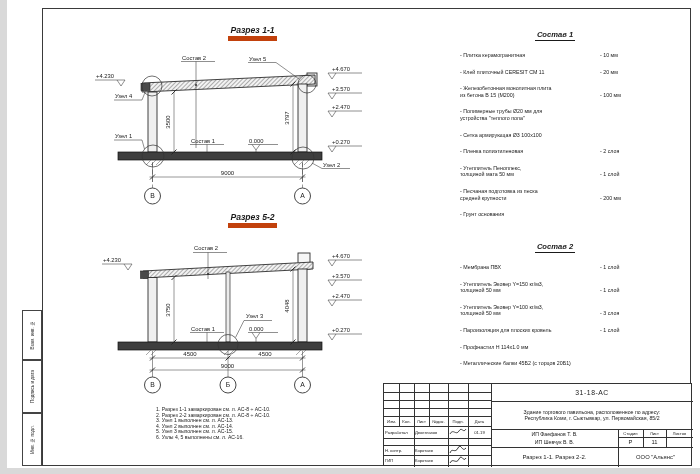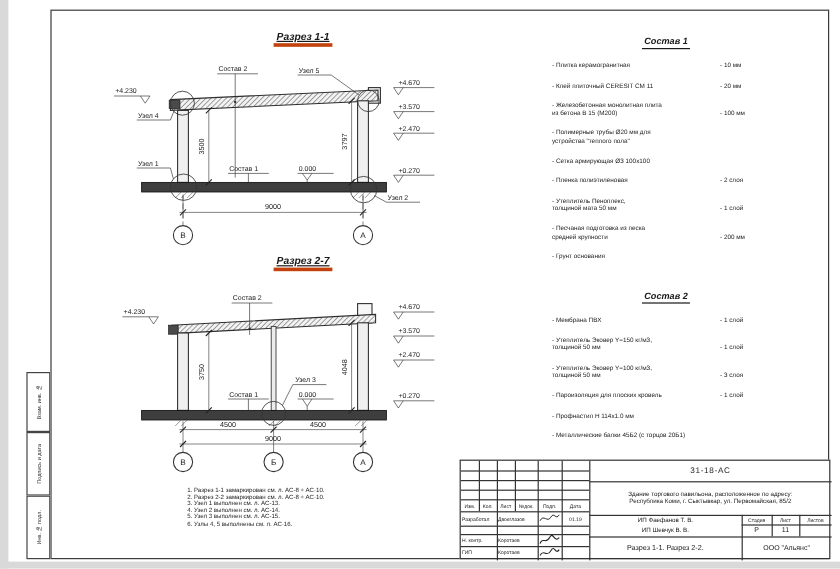--- a/index.html
+++ b/index.html
@@ -13,21 +13,21 @@
   .frame { border:1.3px solid #3a3a3a; }
   .sidebox {
     border:1px solid #444; display:flex; align-items:center; justify-content:center;
     background:#fff;
   }
   .sidebox span {
     writing-mode:vertical-rl; transform:rotate(180deg);
     font-size:4.6px; color:#333; white-space:nowrap;
   }
   .sec-title { text-align:center; font-size:8.6px; font-weight:bold; font-style:italic; }
-  .sec-title span { display:inline-block; border-bottom:3px solid #c2410c; padding:0 2px 1px 2px;text-decoration:underline; }
+  .sec-title span { display:inline-block; border-bottom:5px solid #c2410c; padding:0 2px 1px 2px; }
   .mat-head { width:190px; text-align:center; font-size:7.6px; font-weight:bold; font-style:italic; }
   .mat-head span { display:inline-block; border-bottom:1px solid #1a1a1a; padding:0 2px 1px 2px; }
   .mat-item { display:flex; align-items:flex-end; margin-bottom:10px; font-size:5.3px; line-height:6.6px; }
   .mat-name { width:132px; white-space:pre-line; }
   .mat-val  { width:90px; margin-left:8px; }
   .notes { font-size:5.1px; line-height:5.6px; color:#1c1c1c; }
   .tb-line { position:absolute; background:#333; }
   .tb-txt { position:absolute; overflow:hidden; color:#1a1a1a; display:flex; align-items:center; justify-content:center; text-align:center; }
   .pre { white-space:pre-line; }
   svg text { font-family:"Liberation Sans", sans-serif; }
@@ -47,21 +47,21 @@
   <span>Подпись и дата</span>
 </div>
 <div class="abs sidebox" style="left:22px;top:413px;width:20px;height:53px">
   <span>Инв. № подл.</span>
 </div>
 
 <div class="abs sec-title" style="left:200px;top:25px;width:105px">
   <span>Разрез 1-1</span>
 </div>
 <div class="abs sec-title" style="left:200px;top:212px;width:105px">
-  <span>Разрез 2-7</span>
+  <span>Разрез 5-2</span>
 </div>
 
 <svg class="abs" style="left:40px;top:22px" width="340" height="192" viewBox="0 0 340 192">
   <defs>
     <pattern id="rh1" width="3" height="3" patternUnits="userSpaceOnUse" patternTransform="rotate(45)">
       <rect width="3" height="3" fill="#f3f3f3"></rect>
       <line x1="0" y1="0" x2="0" y2="3" stroke="#6f6f6f" stroke-width="1.1"></line>
     </pattern>
   </defs>
 

